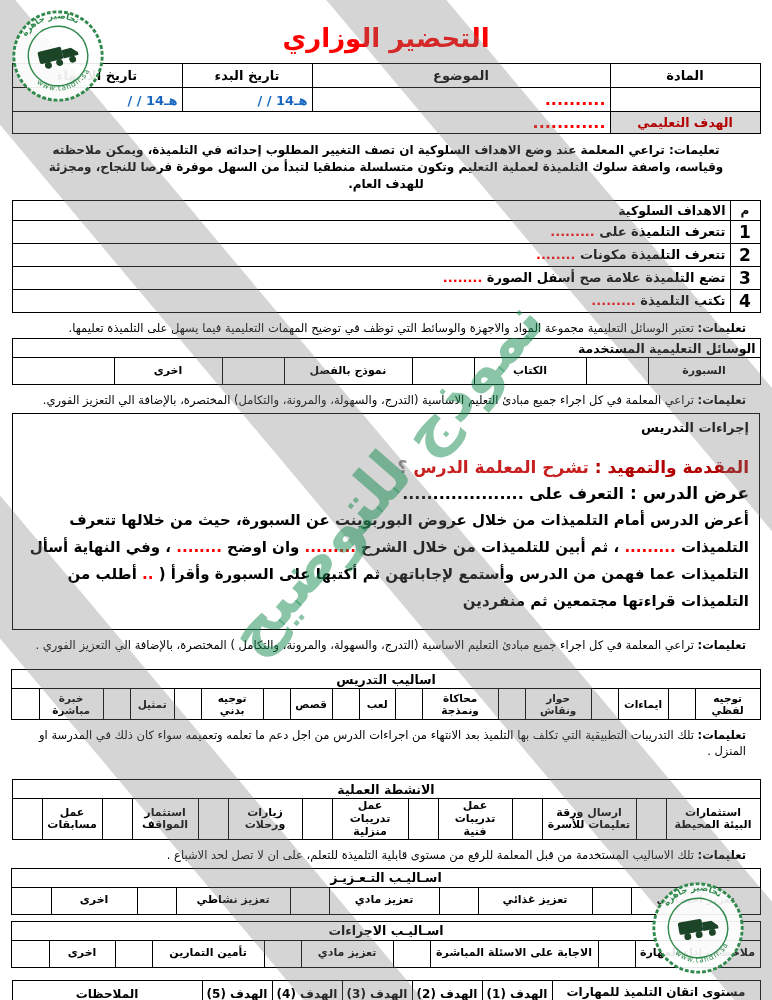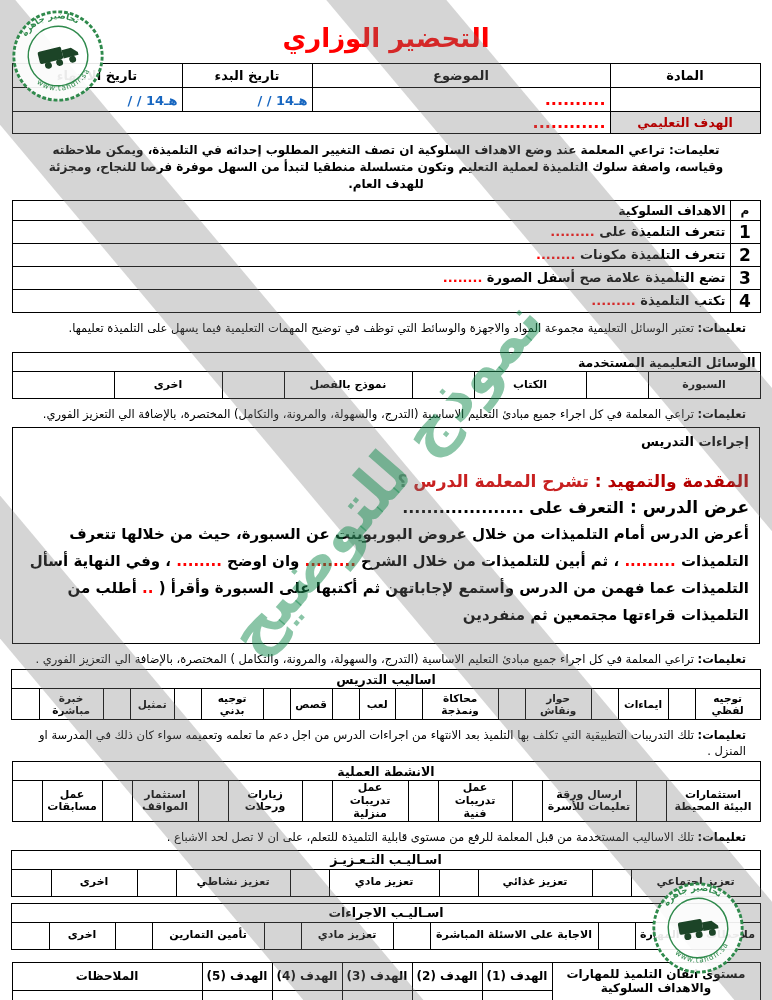--- a/index.html
+++ b/index.html
@@ -134,21 +134,21 @@
       <td class="obj-text"><span>تكتب التلميذة </span><span class="red-dots">.........</span></td>
     </tr>
   </tbody>
     </table>
 
   <div class="instr">
     <span class="lbl">تعليمات:</span>
     <span>تعتبر الوسائل التعليمية مجموعة المواد والاجهزة والوسائط التي توظف في توضيح المهمات التعليمية فيما يسهل على التلميذة تعليمها.</span>
   </div>
 
-  <table class="tbl" style="margin-top:16px">
+  <table class="tbl" style="margin-top:2px">
     <colgroup>
         <col style="width:112px">
         <col style="width:62px">
         <col style="width:112px">
         <col style="width:62px">
         <col style="width:128px">
         <col style="width:62px">
         <col style="width:108px">
         <col style="width:102px">
       </colgroup>
@@ -185,21 +185,21 @@
     <div class="proc-body">
       <span>أعرض الدرس أمام التلميذات من خلال عروض البوربوينت عن السبورة، حيث من خلالها تتعرف التلميذات </span><span class="d">......... </span><span>، ثم أبين للتلميذات من خلال الشرح </span><span class="d">......... </span><span>وان اوضح </span><span class="d">........ </span><span>، وفي النهاية أسأل التلميذات عما فهمن من الدرس وأستمع لإجاباتهن ثم أكتبها على السبورة وأقرأ ( </span><span class="d">.. </span><span>أطلب من التلميذات قراءتها مجتمعين ثم منفردين</span>
     </div>
   </div>
 
   <div class="instr">
     <span class="lbl">تعليمات:</span>
     <span>تراعي المعلمة في كل اجراء جميع مبادئ التعليم الاساسية (التدرج، والسهولة، والمرونة، والتكامل ) المختصرة، بالإضافة الي التعزيز الفوري .</span>
   </div>
 
-  <table class="tbl" style="margin-top:2px">
+  <table class="tbl" style="margin-top:16px">
     <colgroup>
       <col style="width:65px">
         <col style="width:27px">
         <col style="width:50px">
         <col style="width:27px">
       <col style="width:66px">
         <col style="width:27px">
         <col style="width:76px">
         <col style="width:27px">
       <col style="width:36px">
@@ -238,21 +238,21 @@
           <td class="chk"></td>
     </tr>
   </tbody>
     </table>
 
   <div class="instr">
     <span class="lbl">تعليمات:</span>
     <span>تلك التدريبات التطبيقية التي تكلف بها التلميذ بعد الانتهاء من اجراءات الدرس من اجل دعم ما تعلمه وتعميمه سواء كان ذلك في المدرسة او المنزل .</span>
   </div>
 
-  <table class="tbl" style="margin-top:2px">
+  <table class="tbl" style="margin-top:20px">
     <colgroup>
       <col style="width:94px">
         <col style="width:30px">
         <col style="width:94px">
         <col style="width:30px">
       <col style="width:74px">
         <col style="width:30px">
         <col style="width:76px">
         <col style="width:30px">
       <col style="width:74px">

